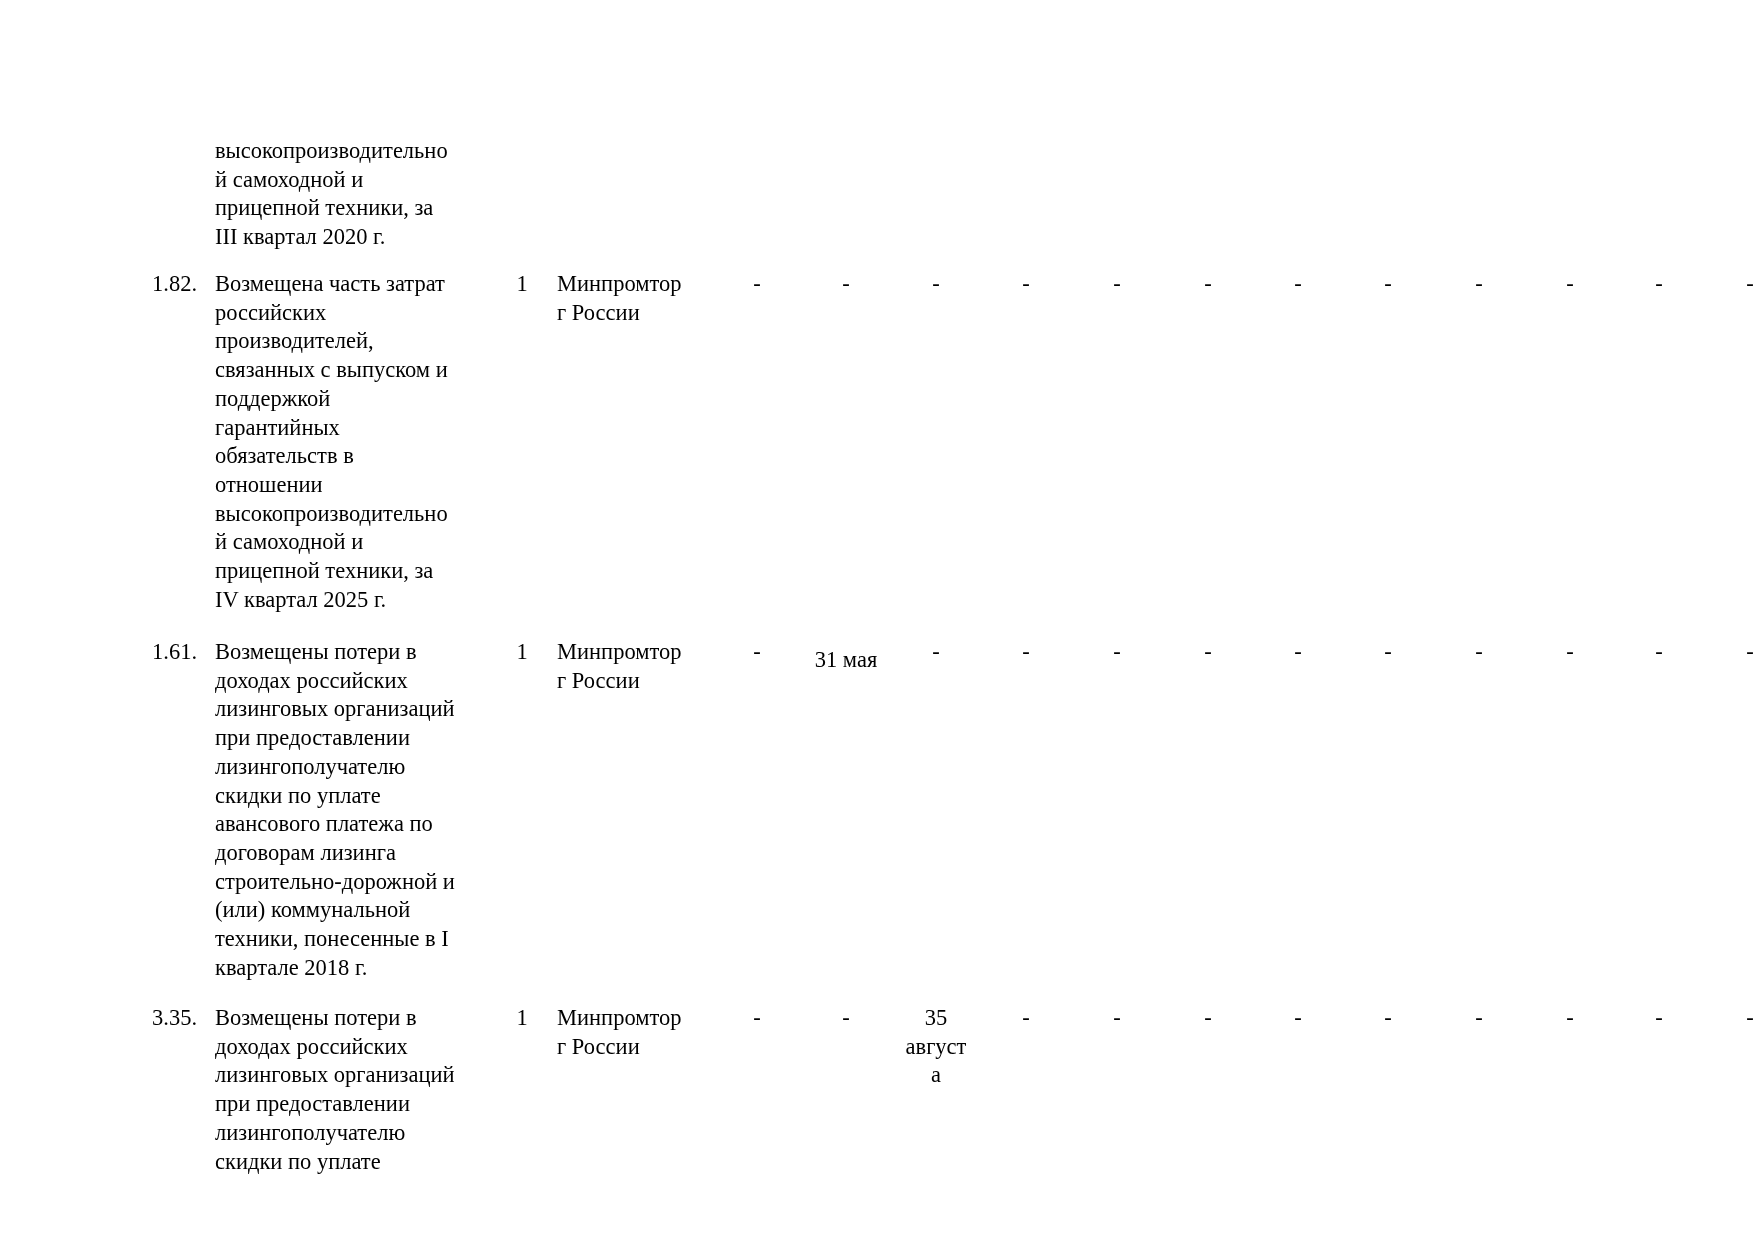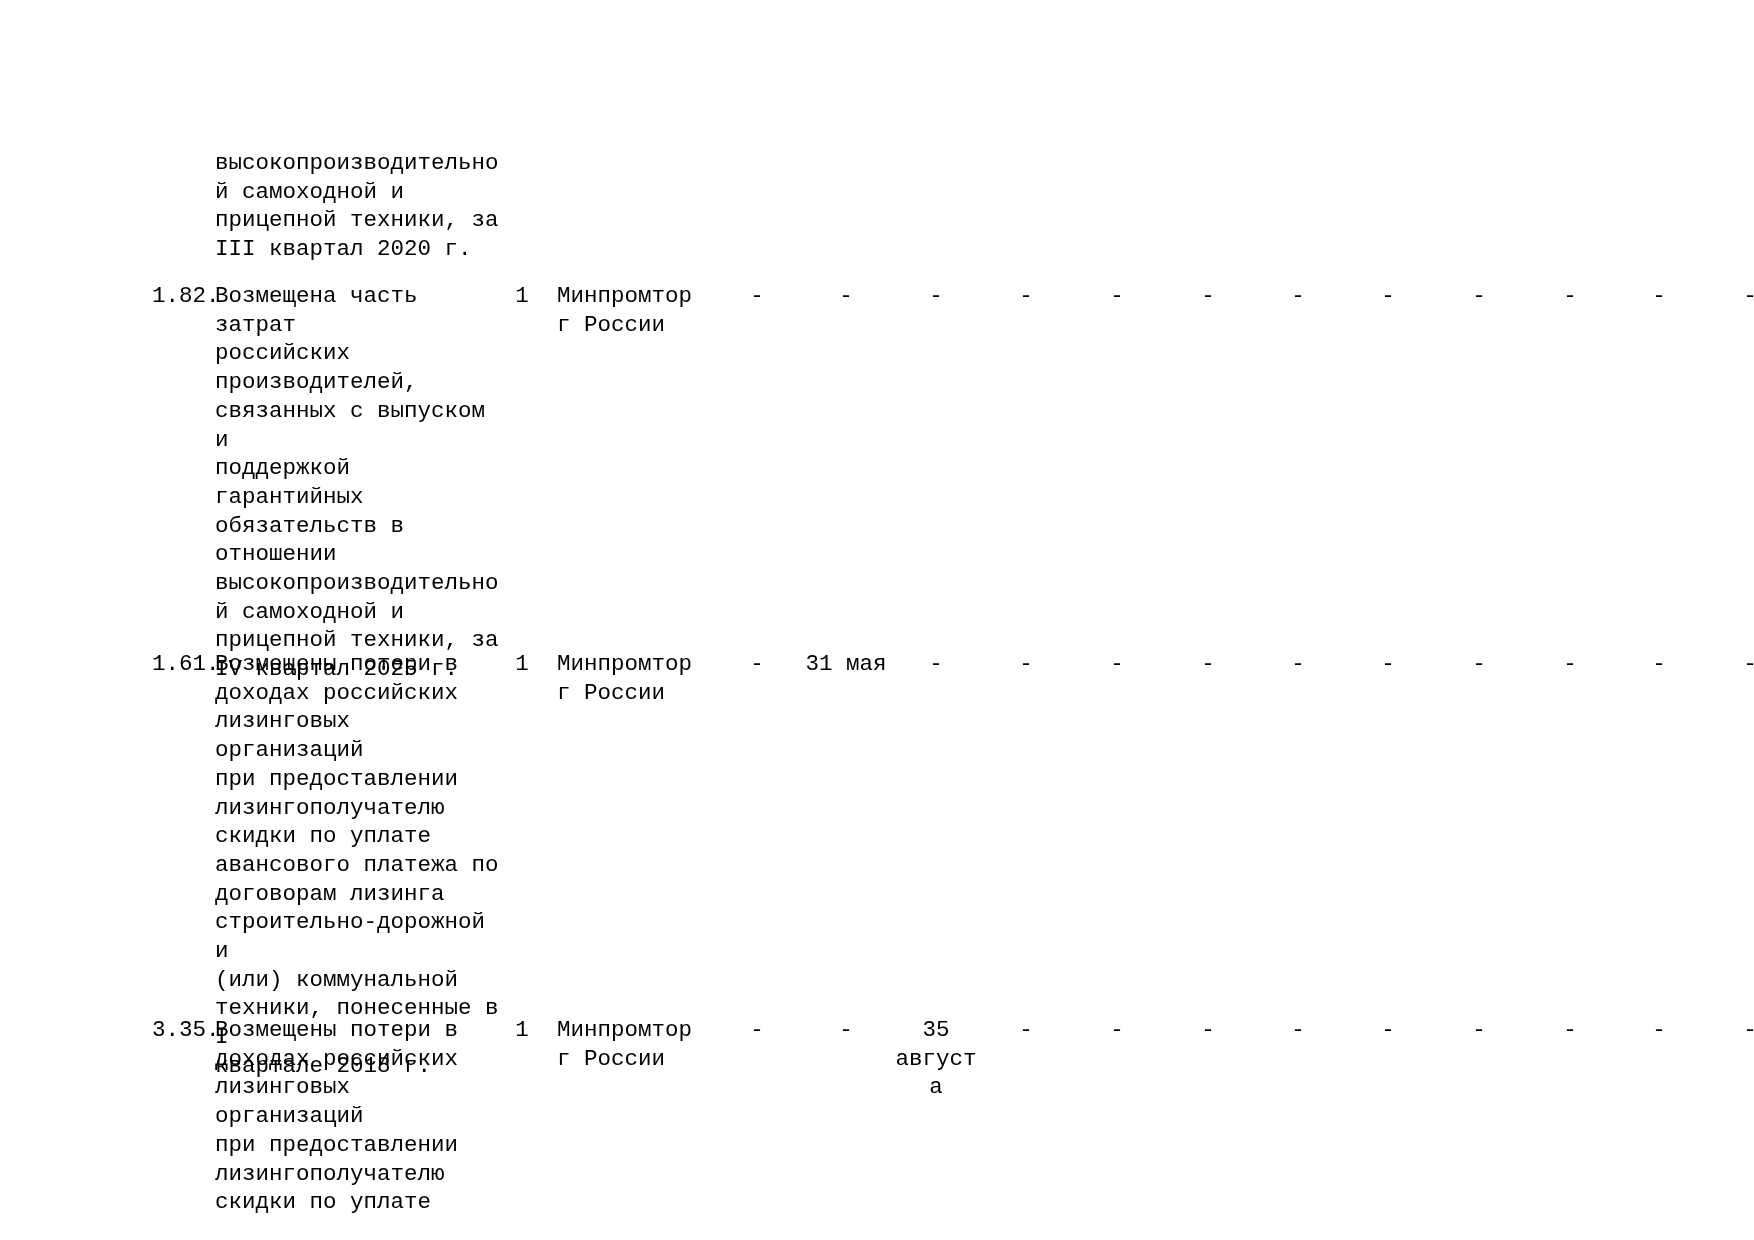--- a/index.html
+++ b/index.html
@@ -3,22 +3,22 @@
 <meta charset="utf-8">
 <style>
   html, body { margin: 0; padding: 0; background: #ffffff; }
   body {
     width: 1754px; height: 1240px; position: relative; overflow: hidden;
     font-family: "Liberation Serif", "DejaVu Serif", serif;
     font-size: 22.5px; color: #000000;
   }
   .page { position: absolute; left: 0; top: 0; width: 1754px; height: 1240px; }
   .row { position: absolute; left: 0; width: 1754px; }
-  .cell { position: absolute; top: 16px; line-height: 28.7px; white-space: pre-line; font-family: Liberation Mono, monospace; }
-  .num { left: 152px; width: 60px; text-align: center; }
+  .cell { position: absolute; top: 4px; line-height: 28.7px; white-space: pre-line; }
+  .num { left: 152px; width: 60px; }
   .desc { left: 215px; width: 290px; }
   .qty { left: 510px; width: 24px; text-align: center; }
   .dept { left: 557px; width: 150px; }
   .val { width: 90px; text-align: center; }
 </style>
 </head>
 <body>
 
 <div class="page">
 
@@ -71,21 +71,21 @@
 авансового платежа по
 договорам лизинга
 строительно-дорожной и
 (или) коммунальной
 техники, понесенные в I
 квартале 2018 г.</div>
     <div class="cell qty">1</div>
     <div class="cell dept">Минпромтор
 г России</div>
     <div class="cell val" style="left:712px;">-</div>
-    <div class="cell val" style="left:801px;">31 мая</div>
+    <div class="cell val" style="left:801px;margin-top:8px;">31 мая</div>
     <div class="cell val" style="left:891px;">-</div>
     <div class="cell val" style="left:981px;">-</div>
     <div class="cell val" style="left:1072px;">-</div>
     <div class="cell val" style="left:1163px;">-</div>
     <div class="cell val" style="left:1253px;">-</div>
     <div class="cell val" style="left:1343px;">-</div>
     <div class="cell val" style="left:1434px;">-</div>
     <div class="cell val" style="left:1525px;">-</div>
     <div class="cell val" style="left:1614px;">-</div>
     <div class="cell val" style="left:1705px;">-</div>

